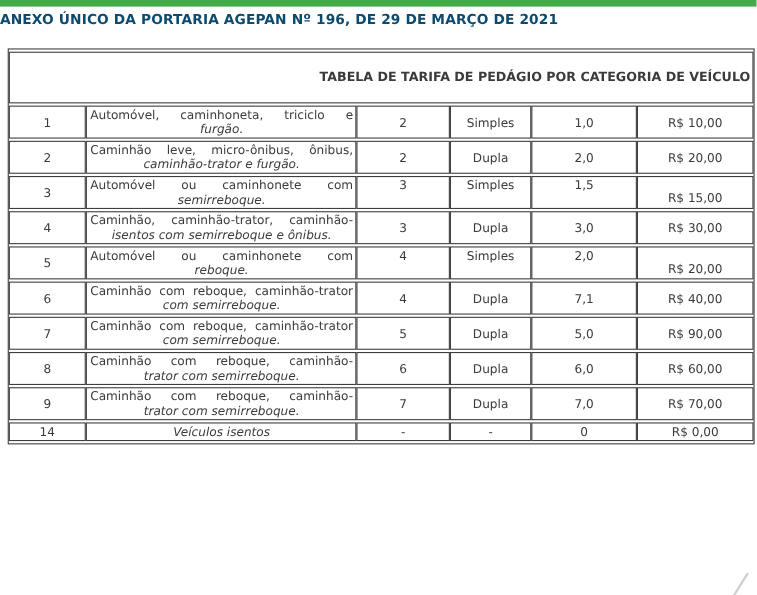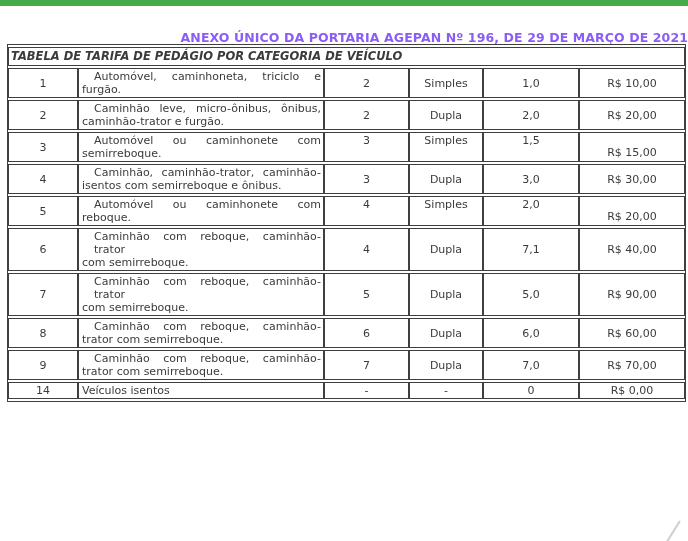--- a/index.html
+++ b/index.html
@@ -19,28 +19,28 @@
   }
   .accent-bar {
     position: absolute;
     top: 0; left: 0;
     width: 100%;
     height: 6px;
     background: #45ab4a;
   }
   .doc-title {
     position: absolute;
-    top: 30px;
+    top: 10px;
     left: 0;
     width: 100%;
-    text-align: right;
+    text-align: left;
     font-size: 12.5px;
     font-weight: bold;
     letter-spacing: 0.1px;
-    color: #8b5cf6;
+    color: #0c4a6e;
   }
   table.tariff {
     position: absolute;
     top: 44px;
     left: 7px;
     width: 677px;
     table-layout: fixed;
     border-collapse: separate;
     border-spacing: 0 2px;
     border: 1px solid #3f3f3f;
@@ -48,41 +48,40 @@
   }
   table.tariff th, table.tariff td {
     border: 1px solid #3f3f3f;
     box-sizing: border-box;
     line-height: 13px;
     padding: 1px 2px;
     vertical-align: middle;
     overflow: hidden;
   }
   .caption-cell {
-    text-align: left;
+    text-align: right;
     font-weight: bold;
     font-size: 11.5px;
-    padding: 2px 2px !important;
-    font-style: italic;
+    padding: 16px 2px !important;
   }
   th.col-head {
     text-align: center;
     font-weight: bold;
     white-space: pre-line;
     padding: 6px 1px !important;
     line-height: 14px !important;
   }
   td.c-cat   { text-align: center; }
   td.c-classe { text-align: left; padding: 1px 2px 1px 3px !important; }
   td.c-num   { text-align: center; }
   td.c-tar   { text-align: center; }
   td.v-top    { vertical-align: top !important; padding-top: 1px !important; }
   td.v-bottom { vertical-align: bottom !important; padding-bottom: 2px !important; }
-  .jline { text-align: justify; text-align-last: justify; margin-left: 12px; }
-  .lline { text-align: left; }
+  .jline { text-align: justify; text-align-last: justify; }
+  .lline { text-align: center; font-style: italic; }
   sup.fnote {
     font-size: 7.5px;
     vertical-align: super;
     line-height: 0;
   }
   .scan-artifact {
     position: absolute;
     right: 14px;
     bottom: -4px;
     width: 2px;

